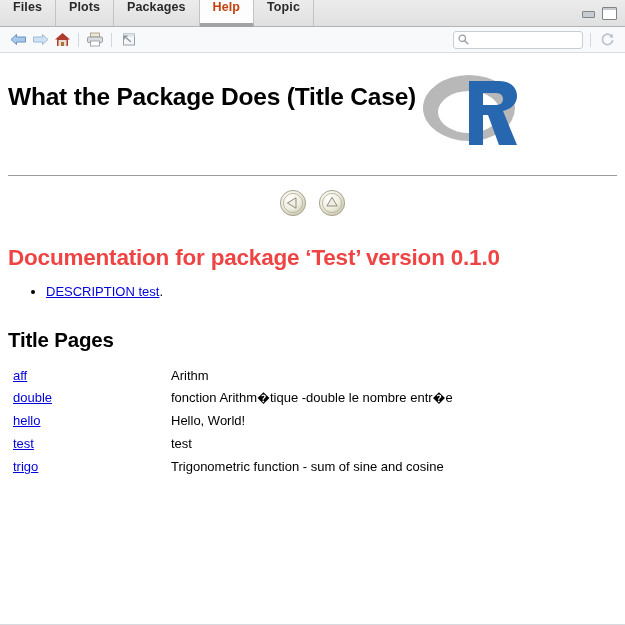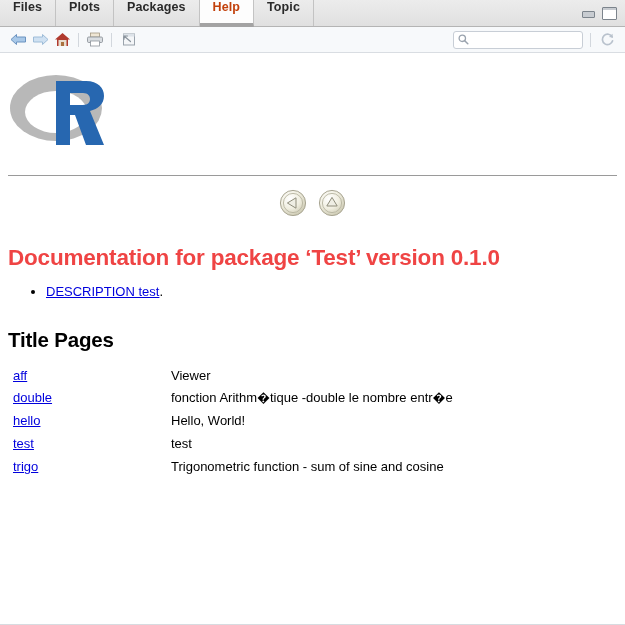--- a/index.html
+++ b/index.html
@@ -363,20 +363,21 @@
         <path d="M12.2 5.0 A5.2 5.2 0 1 0 12.6 8.8" fill="none" stroke="#b9c2cd" stroke-width="1.7" stroke-linecap="round"></path>
         <path d="M12.6 1.8 L12.6 5.6 L8.9 5.0 Z" fill="#b9c2cd"></path>
       </svg>
     </div>
   </div>
 
 
   <div class="doc">
 
     <div class="doc-title-row">
+      <h1 class="doc-title">What the Package Does (Title Case)</h1>
       <span class="rlogo">
         <svg width="100" height="78" viewBox="0 0 100 78">
           <ellipse cx="48" cy="37" rx="46" ry="33" fill="#b8b8b8"></ellipse>
           <ellipse cx="48" cy="41" rx="31" ry="21" fill="#ffffff"></ellipse>
           <path d="M55 10 L78 10 C90 10 96 17 96 25 C96 33 90 38 82 40
                    L96 74 L78 74 L67 44 L62 44 L62 74 L48 74 L48 10 Z
                    M62 22 L62 34 L75 34 C80 34 82 31 82 28 C82 25 80 22 75 22 Z" fill="#2767b0"></path>
         </svg>
       </span>
     </div>
@@ -419,21 +420,21 @@
     <ul class="desclist">
       <li><a class="doclink" href="#">DESCRIPTION test</a><span>.</span></li>
     </ul>
 
     <h2 class="helppages">Title Pages</h2>
 
     <table class="helptable">
       <tbody>
         <tr>
           <td class="k"><a class="doclink" href="#">aff</a></td>
-          <td class="v">Viewer</td>
+          <td class="v">Arithm</td>
         </tr>
         <tr>
           <td class="k"><a class="doclink" href="#">double</a></td>
           <td class="v">fonction Arithm�tique -double le nombre entr�e</td>
         </tr>
         <tr>
           <td class="k"><a class="doclink" href="#">hello</a></td>
           <td class="v">Hello, World!</td>
         </tr>
         <tr>

